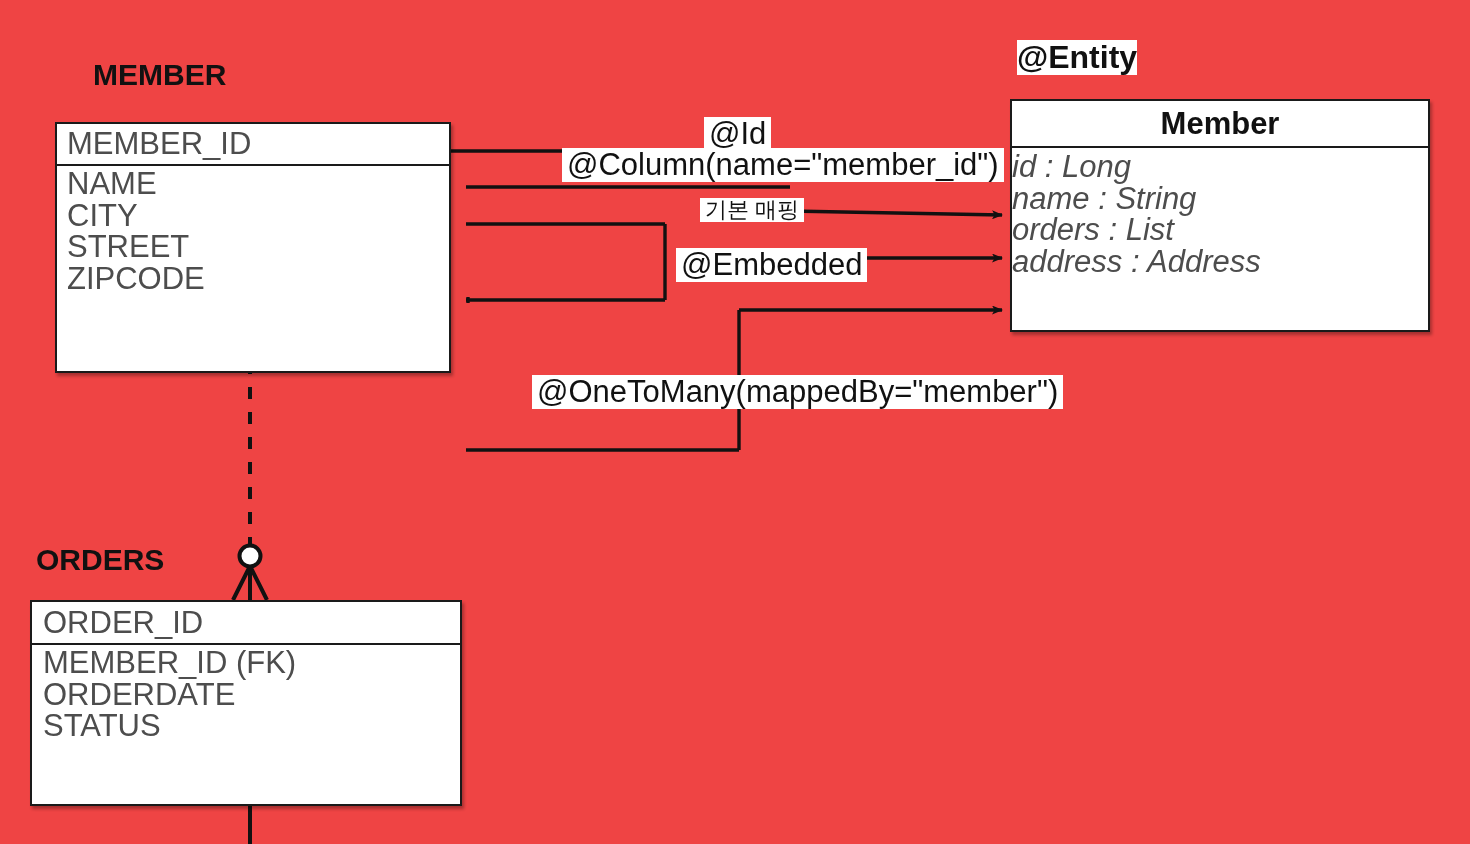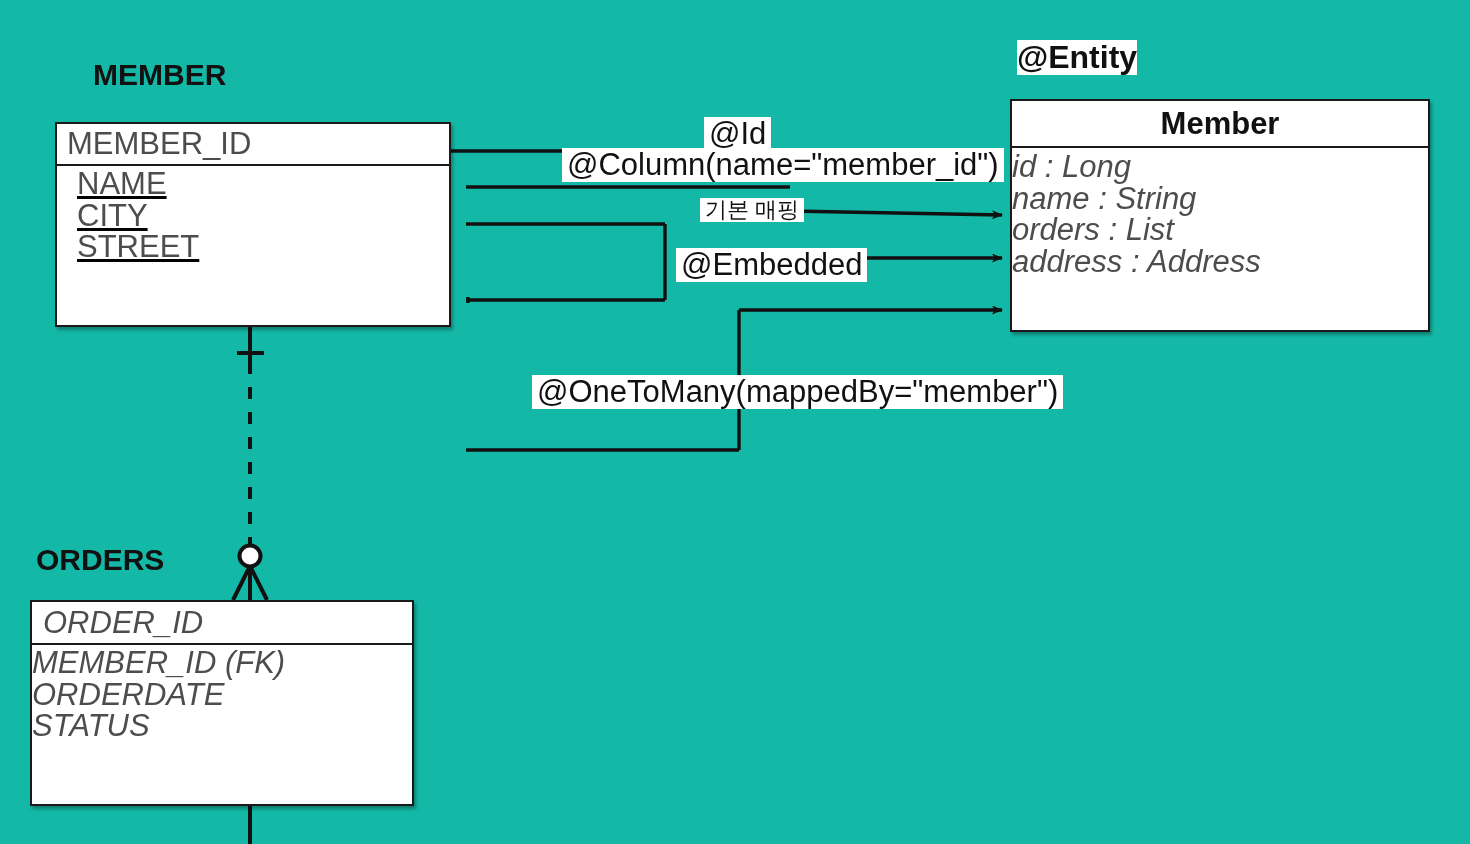--- a/index.html
+++ b/index.html
@@ -4,21 +4,21 @@
 <style>
   html, body {
     margin: 0;
     padding: 0;
     background: #ffffff;
   }
   #canvas {
     position: relative;
     width: 1470px;
     height: 844px;
-    background: #14b8a6;
+    background: #ef4444;
     font-family: "Liberation Sans", sans-serif;
     overflow: hidden;
   }
 
   
   .box {
     position: absolute;
     background: #ffffff;
     border: 2px solid #1a1a1a;
     box-sizing: border-box;
@@ -51,30 +51,30 @@
     box-sizing: border-box;
     padding-top: 2px;
   }
   .field {
     color: #4d4d4d;
     white-space: nowrap;
     line-height: 1.02;
   }
 
   
-  #member-table { left: 55px; top: 122px; width: 396px; height: 205px; }
+  #member-table { left: 55px; top: 122px; width: 396px; height: 251px; }
   #member-table .pk-section { height: 42px; padding-left: 10px; }
-  #member-table .attr-section { padding-left: 20px; text-decoration: underline; }
+  #member-table .attr-section { padding-left: 10px; }
   #member-table .field { font-size: 31px; }
   #member-table .pk-section .field { font-size: 31px; }
 
   
-  #orders-table { left: 30px; top: 600px; width: 384px; height: 206px; font-style: italic; }
+  #orders-table { left: 30px; top: 600px; width: 432px; height: 206px; }
   #orders-table .pk-section { height: 43px; padding-left: 11px; }
-  #orders-table .attr-section { }
+  #orders-table .attr-section { padding-left: 11px; }
   #orders-table .field { font-size: 31px; }
 
   
   #member-entity { left: 1010px; top: 99px; width: 420px; height: 233px; }
   #member-entity .entity-header { height: 47px; font-size: 31px; }
   #member-entity .attr-section { padding-top: 3px; font-style: italic; }
   #member-entity .field { font-size: 31px; color: #4d4d4d; }
 
   
   #wires {
@@ -147,20 +147,21 @@
   <div class="box-title-label" style="left:93px; top:58px; font-size:30px;">MEMBER</div>
 
   <div class="box" id="member-table">
     <div class="pk-section">
       <div class="field">MEMBER_ID</div>
     </div>
     <div class="attr-section">
       <div class="field">NAME</div>
       <div class="field">CITY</div>
       <div class="field">STREET</div>
+      <div class="field">ZIPCODE</div>
     </div>
   </div>
 
   <div class="box-title-label" style="left:36px; top:543px; font-size:30px;">ORDERS</div>
 
   <div class="box" id="orders-table">
     <div class="pk-section">
       <div class="field">ORDER_ID</div>
     </div>
     <div class="attr-section">

